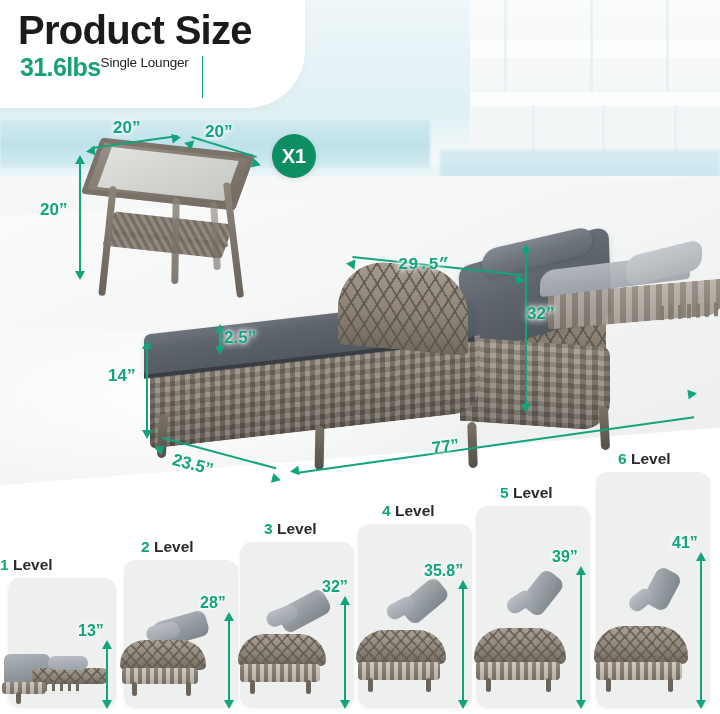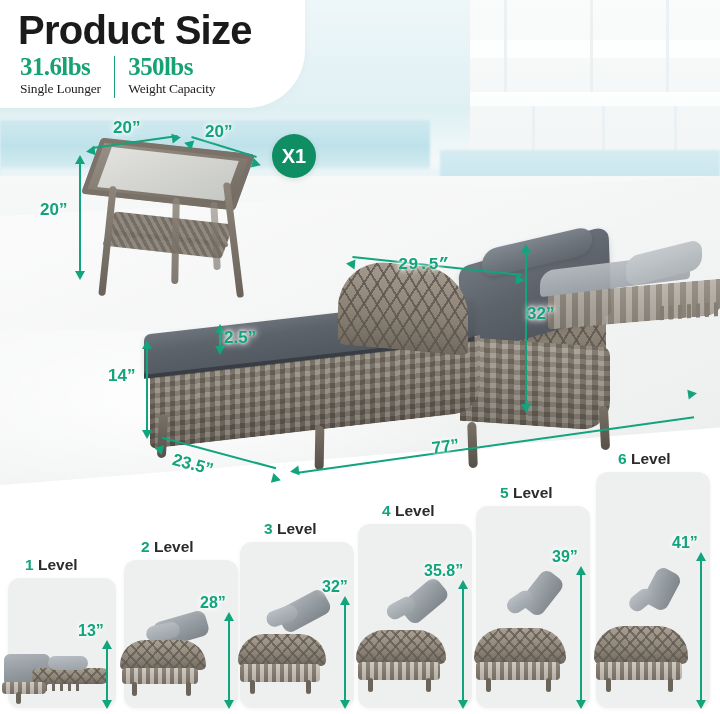--- a/index.html
+++ b/index.html
@@ -62,21 +62,21 @@
   .headcard{
     position:absolute;left:-30px;top:-30px;width:335px;height:138px;
     background:#ffffff;border-radius:0 0 58px 0;
     box-shadow:0 1px 10px rgba(0,0,0,.03);
   }
   .title{
     position:absolute;left:18px;top:8px;
     font-size:40px;font-weight:700;color:#1b1b1b;letter-spacing:-.7px;
   }
   .statrow{position:absolute;left:20px;top:54px;display:flex;align-items:flex-start;}
-  .stat{display:flex;flex-direction:column;font-family:Liberation Serif, serif;}
+  .stat{display:flex;flex-direction:row;}
   .stat .big{font-size:25px;font-weight:700;color:#17a273;line-height:1.05;letter-spacing:-.6px;}
   .stat .sub{font-size:13.5px;color:#232323;margin-top:1px;letter-spacing:-.2px;}
   .vline{width:1.5px;height:42px;background:#17a273;margin:2px 13px 0 13px;}
 
   
   .badge{
     position:absolute;border-radius:50%;background:#0f8e63;
     color:#fff;font-weight:700;display:flex;align-items:center;justify-content:center;
     box-shadow:0 2px 6px rgba(0,0,0,.10);
   }
@@ -227,24 +227,20 @@
   <div class="bottomwhite"></div>
 
   <div class="headcard"></div>
   <div class="title">Product Size</div>
   <div class="statrow">
     <div class="stat">
       <span class="big">31.6lbs</span>
       <span class="sub">Single Lounger</span>
     </div>
     <div class="vline"></div>
-    <div class="stat">
-      <span class="big">350lbs</span>
-      <span class="sub">Weight Capacity</span>
-    </div>
   </div>
 
   <div id="side-table">
     <div class="tt-top"></div>
     <div class="tt-glass"></div>
     <div class="trail"></div>
     <div class="tt-shelf"></div>
     <div class="tleg" id="tl3"></div>
     <div class="tleg" id="tl4"></div>
     <div class="tleg" id="tl1"></div>
@@ -315,21 +311,21 @@
   <div class="hbar" style="left:160px;top:452px;width:118px;transform:rotate(15deg);"></div>
   <div class="arrL" style="left:154px;top:444px;transform:rotate(15deg);"></div>
   <div class="arrR" style="left:272px;top:474px;transform:rotate(15deg);"></div>
   <div class="dimlbl" style="left:172px;top:455px;font-size:17px;transform:rotate(15deg);">23.5”</div>
 
   <div class="hbar" style="left:296px;top:444px;width:400px;transform:rotate(-8deg);"></div>
   <div class="arrL" style="left:290px;top:466px;transform:rotate(-8deg);"></div>
   <div class="arrR" style="left:688px;top:389px;transform:rotate(-8deg);"></div>
   <div class="dimlbl" style="left:432px;top:437px;font-size:17px;transform:rotate(-8deg);">77”</div>
 
-  <div class="lvl-cap" style="left:25px;top:556px;">
+  <div class="lvl-cap" style="left:0;top:556px;">
     <span class="n">1</span>
     <span>Level</span>
   </div>
   <div class="lvl" style="left:8px;top:578px;width:108px;height:130px;">
     <div class="mini" style="left:-6px;bottom:10px;width:110px;height:70px;">
       <div class="m-back" style="left:2px;top:26px;width:46px;height:32px;border-radius:6px;"></div>
       <div class="m-seat" style="left:30px;top:40px;width:76px;height:16px;border-radius:6px;"></div>
       <div class="m-pillow" style="left:46px;top:28px;width:40px;height:14px;"></div>
       <div class="m-saw" style="left:34px;top:54px;width:48px;height:9px;"></div>
       <div class="m-skirt" style="left:0px;top:54px;width:44px;height:12px;"></div>

